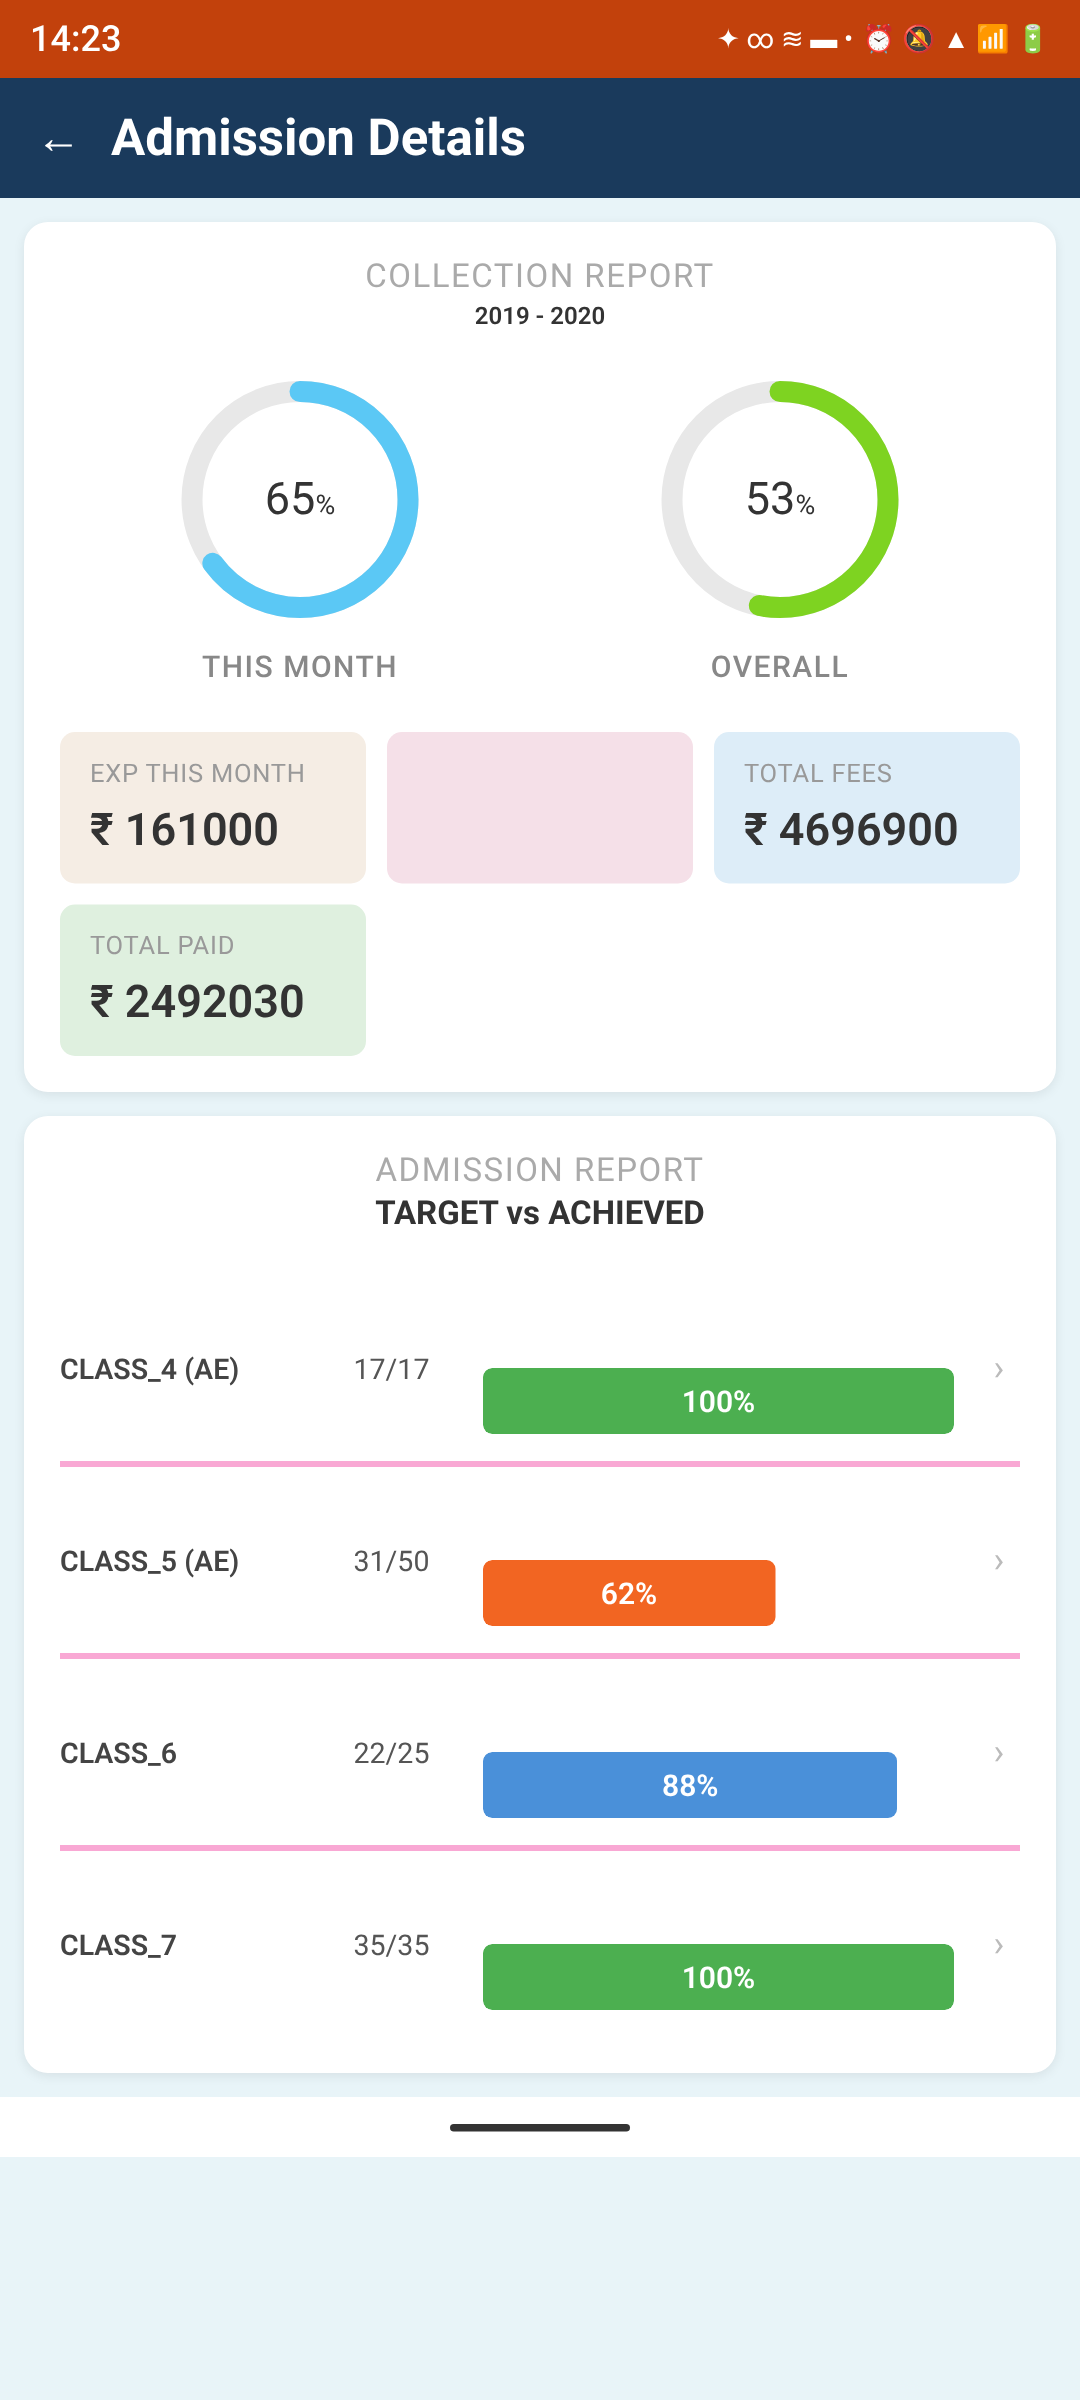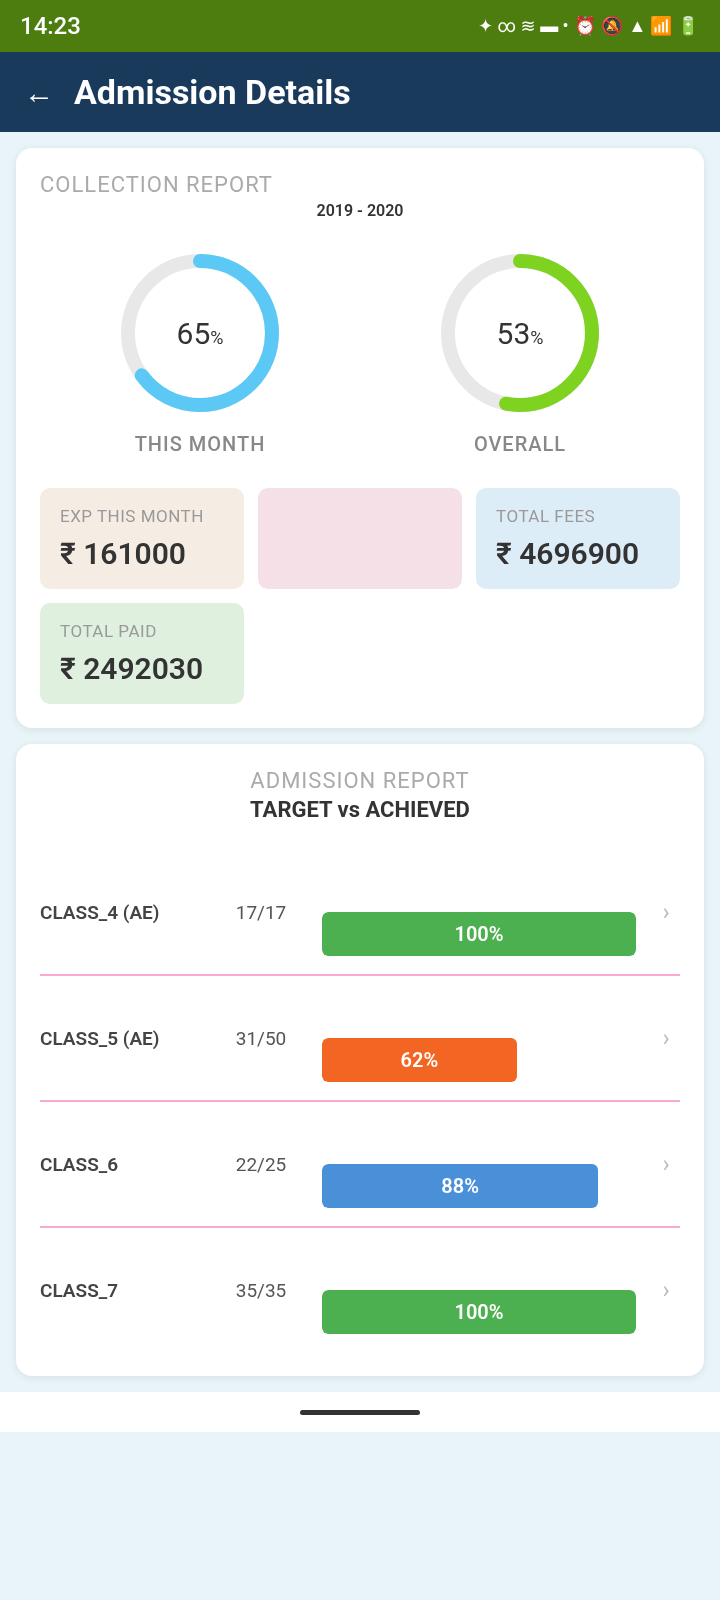--- a/index.html
+++ b/index.html
@@ -7,21 +7,21 @@
     body {
       width: 720px;
       min-height: 1600px;
       font-family: 'Roboto', Arial, sans-serif;
       background: #e8f4f8;
       overflow-x: hidden;
     }
 
     
     .status-bar {
-      background: #4d7c0f;
+      background: #c2410c;
       color: white;
       height: 52px;
       display: flex;
       align-items: center;
       justify-content: space-between;
       padding: 0 20px;
       font-size: 22px;
     }
     .status-time { font-weight: 500; font-size: 24px; }
     .status-icons { display: flex; align-items: center; gap: 6px; font-size: 18px; }
@@ -47,20 +47,21 @@
     
     .card {
       background: white;
       border-radius: 16px;
       margin: 16px;
       padding: 24px;
       box-shadow: 0 2px 8px rgba(0,0,0,0.08);
     }
 
     .section-title {
+      text-align: center;
       color: #aaa;
       font-size: 22px;
       letter-spacing: 1px;
       text-transform: uppercase;
       margin-bottom: 4px;
     }
     .section-subtitle {
       text-align: center;
       color: #333;
       font-size: 16px;
@@ -169,21 +170,21 @@
       font-size: 22px;
       font-weight: 700;
       margin-bottom: 28px;
     }
 
     
     .admission-row {
       display: flex;
       align-items: center;
       padding: 18px 0;
-      border-bottom: 2px solid #f9a8d4;
+      border-bottom: 4px solid #f9a8d4;
       gap: 16px;
     }
     .admission-row:last-child { border-bottom: none; }
 
     .row-class {
       font-size: 19px;
       font-weight: 600;
       color: #444;
       width: 160px;
       flex-shrink: 0;

